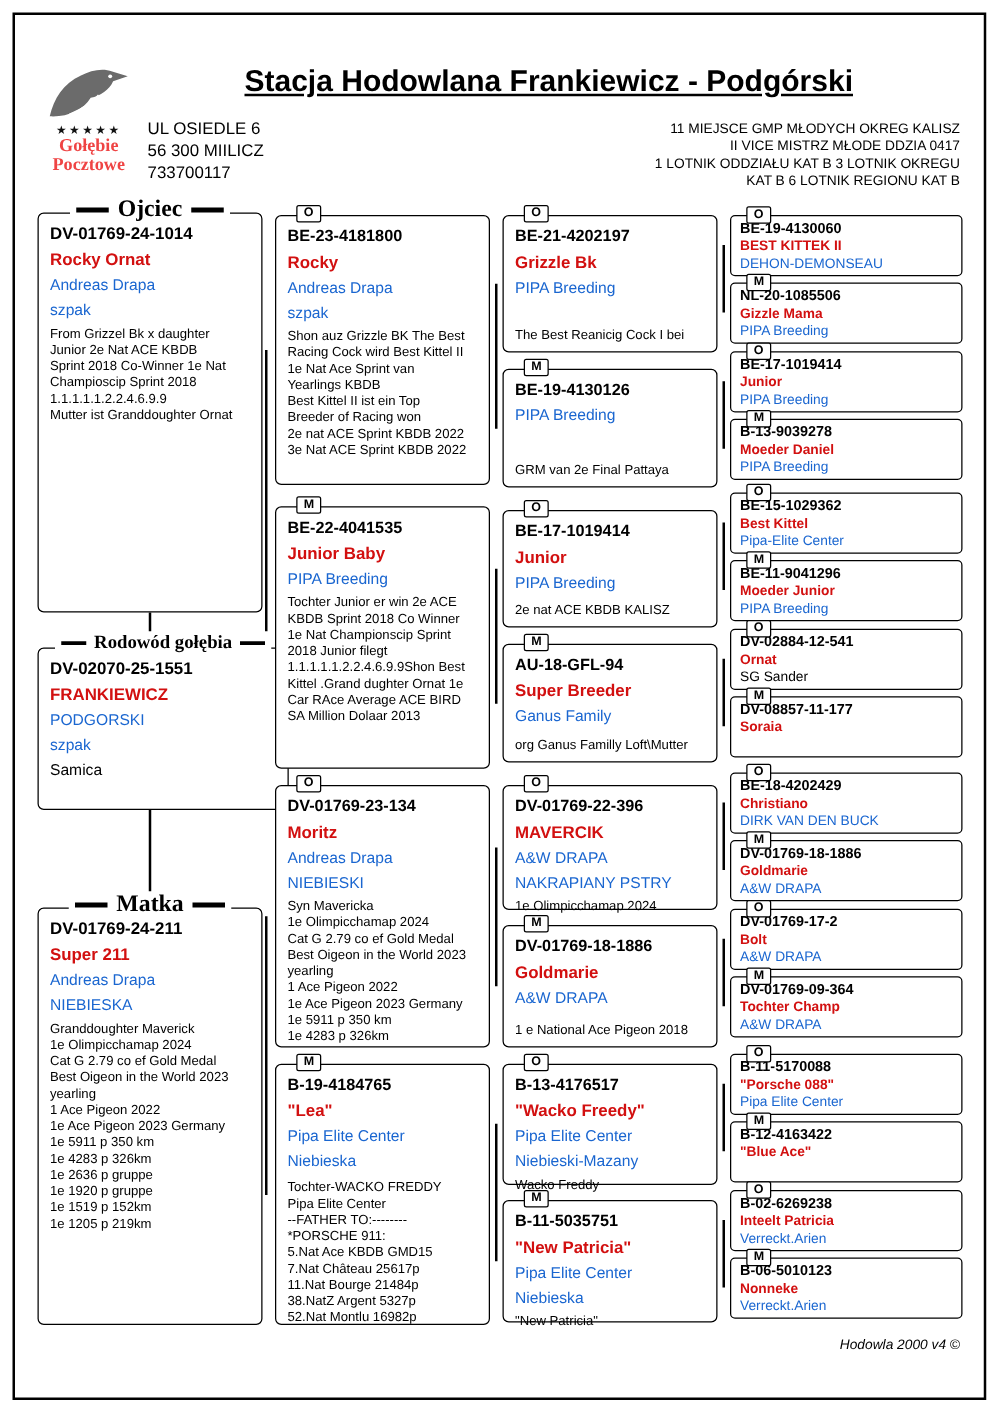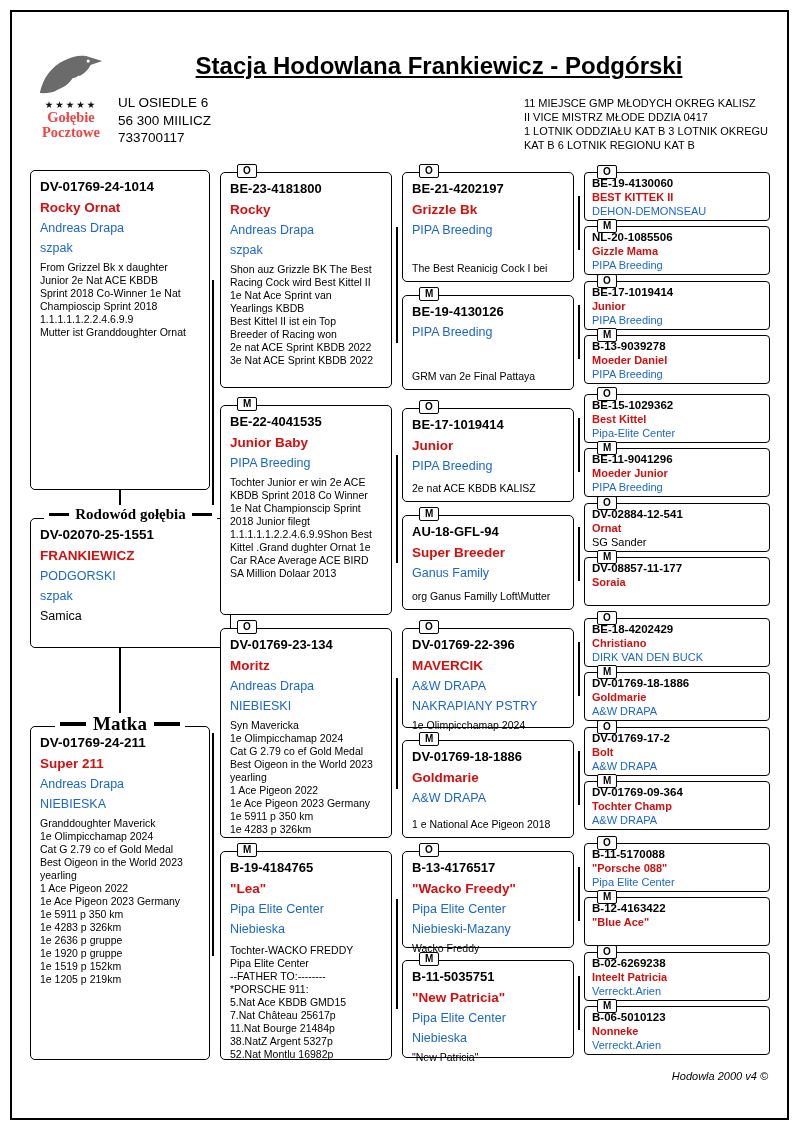--- a/index.html
+++ b/index.html
@@ -10,21 +10,21 @@
 
   
   .logo  { position:absolute; left:24px; top:46px; width:94px; text-align:center; }
   .logo svg { display:block; margin:0 auto 1px auto; }
   .stars { font-size:9.5px; letter-spacing:2px; line-height:11px; color:#111; }
   .lname { font-family:"Liberation Serif","DejaVu Serif",serif; font-weight:bold; color:#ef4444;
            font-size:14.5px; line-height:15px; }
   .title { position:absolute; left:112px; right:34px; top:52px; text-align:center; font-size:24px;
            font-weight:bold; text-decoration:underline; white-space:nowrap; }
   .address { position:absolute; left:118px; top:94px; font-size:13.5px; line-height:17.5px; }
-  .achv  { position:absolute; right:32px; top:96px; font-size:11px; line-height:14px; }
+  .achv  { position:absolute; right:32px; top:96px; text-align:right; font-size:11px; line-height:14px; }
 
   
   .pbox { position:absolute; border:1.5px solid #000; border-radius:5px; background:#fff;
           padding:8px 8px 6px 9px; display:flex; flex-direction:column; z-index:2; }
   .tab  { position:absolute; top:-9px; left:16px; background:#fff; border:1.5px solid #000;
           border-radius:2px; font-size:10px; font-weight:bold; line-height:12px; padding:0 5px;
           text-align:center; z-index:3; }
   .ring  { font-size:13px;  font-weight:bold; margin-bottom:6px; white-space:nowrap; }
   .name  { font-size:13.5px; font-weight:bold; color:#d21010; margin-bottom:6px; white-space:nowrap; }
   .breeder   { font-size:12.5px; color:#1a66d0; margin-bottom:6px; white-space:nowrap; }
@@ -91,20 +91,27 @@
   <div class="vln" style="left:578px;top:196px;height:54px"></div>
   <div class="vln" style="left:578px;top:305px;height:54px"></div>
   <div class="vln" style="left:578px;top:418px;height:54px"></div>
   <div class="vln" style="left:578px;top:527px;height:54px"></div>
   <div class="vln" style="left:578px;top:642px;height:54px"></div>
   <div class="vln" style="left:578px;top:751px;height:54px"></div>
   <div class="vln" style="left:578px;top:867px;height:54px"></div>
   <div class="vln" style="left:578px;top:976px;height:54px"></div>
 
   <div class="pbox g1" style="left:30px;top:170px;width:180px;height:320px">
+    <div class="g1label">
+      <span class="inner">
+          <span class="bar"></span>
+          <span>Ojciec</span>
+          <span class="bar"></span>
+        </span>
+    </div>
     <div class="ring">DV-01769-24-1014</div>
     <div class="name">Rocky Ornat</div>
     <div class="breeder">Andreas Drapa</div>
     <div class="colorline">szpak</div>
     <div class="note">From Grizzel Bk x daughter
 Junior 2e Nat ACE KBDB
 Sprint 2018 Co-Winner 1e Nat
 Champioscip Sprint 2018
 1.1.1.1.1.2.2.4.6.9.9
 Mutter ist Granddoughter Ornat</div>

